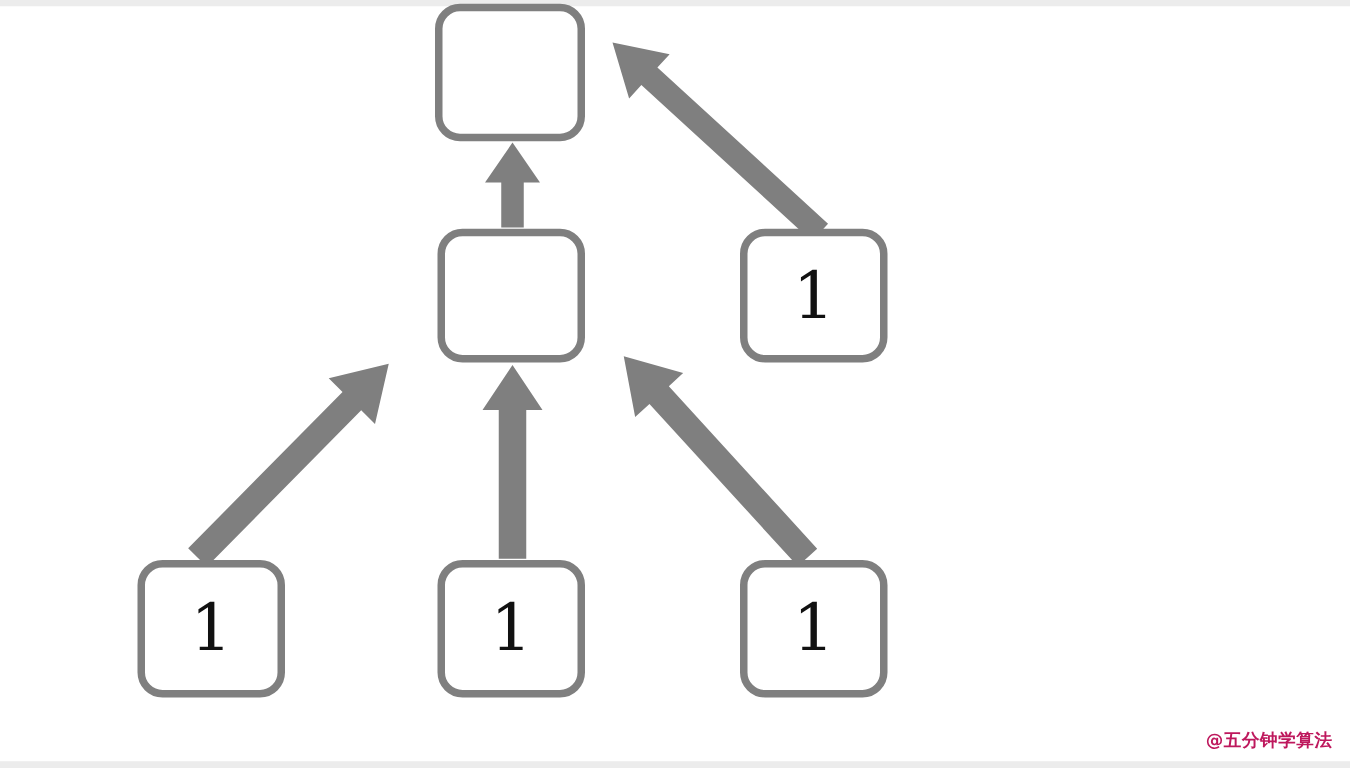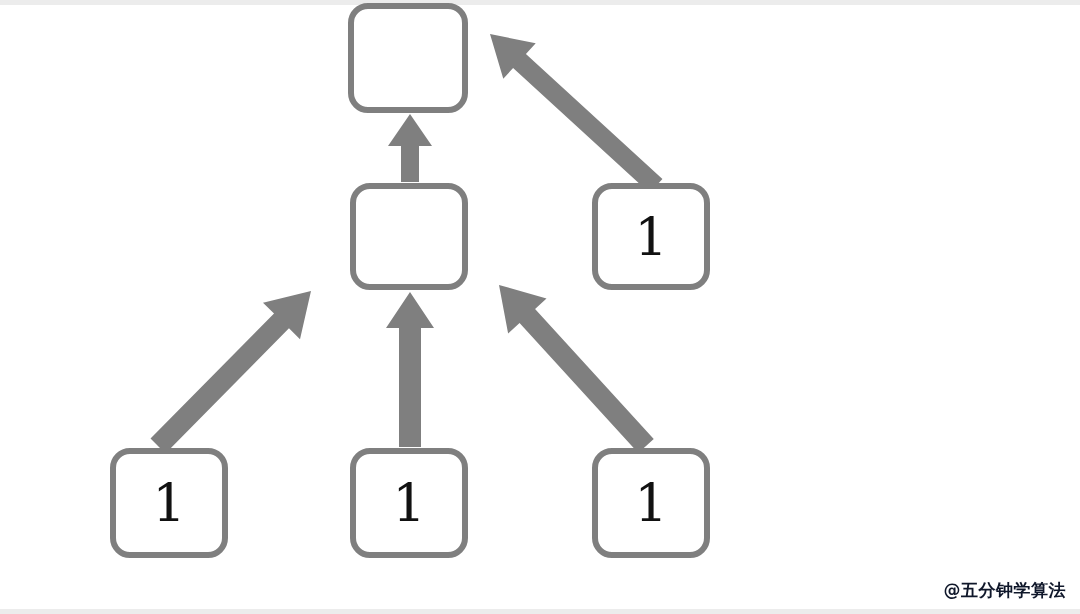--- a/index.html
+++ b/index.html
@@ -50,23 +50,23 @@
     font-size: 52px;
     line-height: 1;
     color: #111111;
     user-select: none;
   }
 
   #watermark {
     position: absolute;
     right: 14px;
     bottom: 12px;
-    color: #0f172a;
+    color: #be185d;
     font-family: "DejaVu Sans", "Liberation Sans", sans-serif;
-    font-size: 17px;
+    font-size: 14px;
     font-weight: bold;
     letter-spacing: 0.5px;
     white-space: nowrap;
   }
 </style>
 </head>
 <body>
 
 <div id="canvas">
 

